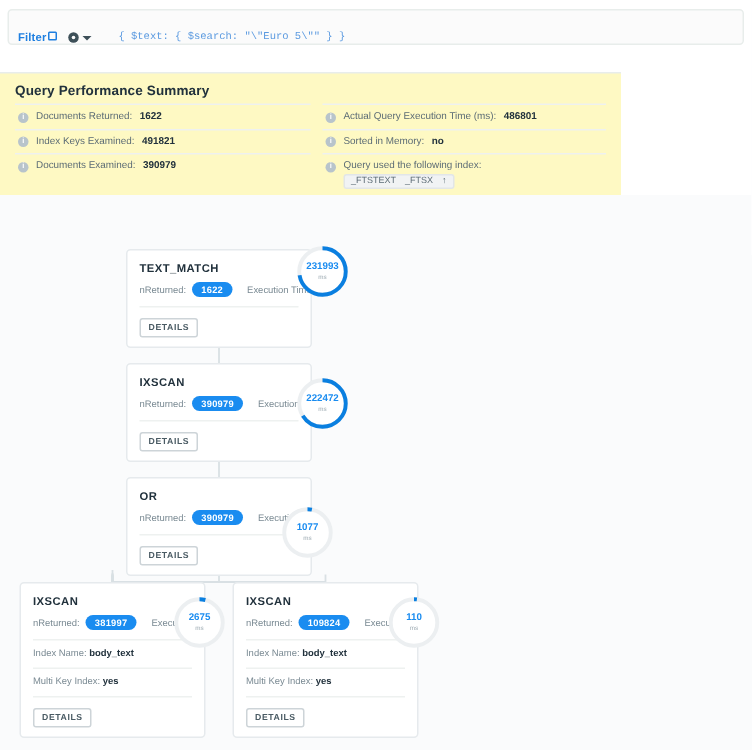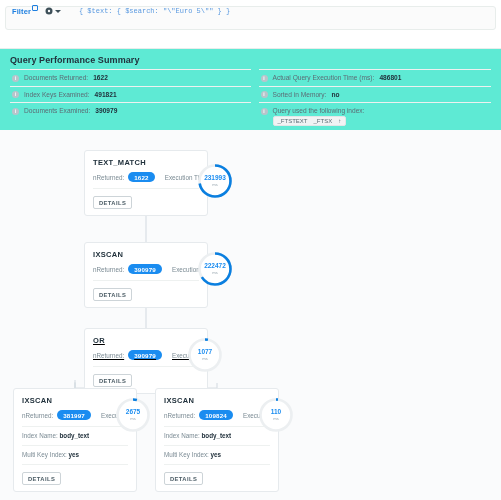--- a/index.html
+++ b/index.html
@@ -12,21 +12,21 @@
   }
   .page { position: relative; width: 501px; height: 500px; background: #fff; }
 
   
   .filter-bar {
     position: absolute; left: 5px; top: 6px;
     width: 491px; height: 24px;
     background: #fbfbfb;
     border: 1px solid #e8edeb;
     border-radius: 3px;
-    display: flex; align-items: flex-start;
+    display: flex; align-items: flex-end;
     padding: 0 6px;
   }
   .filter-label {
     color: #1e7fe0; font-size: 7.5px; font-weight: 700;
     letter-spacing: .1px;
   }
   .ext-icon {
     display: inline-block; width: 6px; height: 6px;
     margin-left: 1px; position: relative; top: -2px;
     border: 1px solid #1e7fe0; border-radius: 1px;
@@ -40,22 +40,22 @@
     border-top: 3.5px solid #3d4f58;
   }
   .filter-query {
     margin-left: 18px; font-family: "Liberation Mono", monospace;
     font-size: 7px; color: #5b9ae0; white-space: nowrap;
   }
 
   
   .summary {
     position: absolute; left: 0; top: 48px;
-    width: 501px;
-    background: #5eead4;
+    width: 414px;
+    background: #fef9c3;
     border-top: 1px solid #e8edeb;
     border-bottom: 1px solid #e8edeb;
     padding: 6px 10px 8px 10px;
   }
   .summary-title {
     font-size: 9px; font-weight: 700; color: #21313c;
     padding-bottom: 4px; letter-spacing: .1px;
   }
   .summary-cols { display: flex; gap: 0; }
   .summary-col { width: 50%; }
@@ -229,21 +229,21 @@
       <path d="M75,258 L75,252" stroke="#d9e0e4" stroke-width="1.2" fill="none"></path>
       <path d="M75,258 L75,253" stroke="#d9e0e4" stroke-width="1.2" fill="none"></path>
       <path d="M75,258 L75,250" stroke="#d9e0e4" stroke-width="1.2" fill="none"></path>
 
       <path d="M75,258 L75,253" stroke="#d9e0e4" stroke-width="1.2" fill="none"></path>
       <path d="M75,258 L75,255" stroke="#d9e0e4" stroke-width="1.2" fill="none"></path>
       <path d="M75,253 L75,258" stroke="#d9e0e4" stroke-width="1.2" fill="none"></path>
       <path d="M217,258 L217,253" stroke="#d9e0e4" stroke-width="1.2" fill="none"></path>
     </svg>
 
-    <div class="node" style="left:84px; top:20px; width:124px;">
+    <div class="node" style="left:84px; top:36px; width:124px;">
       <div class="node-title">TEXT_MATCH</div>
       <div class="node-metrics">
         <span>nReturned:</span>
         <span class="pill">1622</span>
         <span class="exec-label">Execution Time:</span>
       </div>
       <div class="node-sep"></div>
       <div class="details-btn">DETAILS</div>
     </div>
     <div class="donut" style="left:196px; top:32px;">
@@ -271,21 +271,21 @@
       <svg viewBox="0 0 38 38" width="38" height="38">
         <circle cx="19" cy="19" r="15.5" fill="#ffffff" stroke="#eceff1" stroke-width="2.6"></circle>
         <circle cx="19" cy="19" r="15.5" fill="none" stroke="#0a7fe0" stroke-width="2.6" stroke-dasharray="64 33" stroke-dashoffset="0" transform="rotate(-90 19 19)"></circle>
       </svg>
       <div class="dval">
         <span class="dnum">222472</span>
         <span class="dunit">ms</span>
       </div>
     </div>
 
-    <div class="node" style="left:84px; top:198px; width:124px;text-decoration:underline;">
+    <div class="node" style="left:84px; top:188px; width:124px;">
       <div class="node-title">OR</div>
       <div class="node-metrics">
         <span>nReturned:</span>
         <span class="pill">390979</span>
         <span class="exec-label">Execution Time:</span>
       </div>
       <div class="node-sep"></div>
       <div class="details-btn">DETAILS</div>
     </div>
     <div class="donut" style="left:186px; top:206px;">

